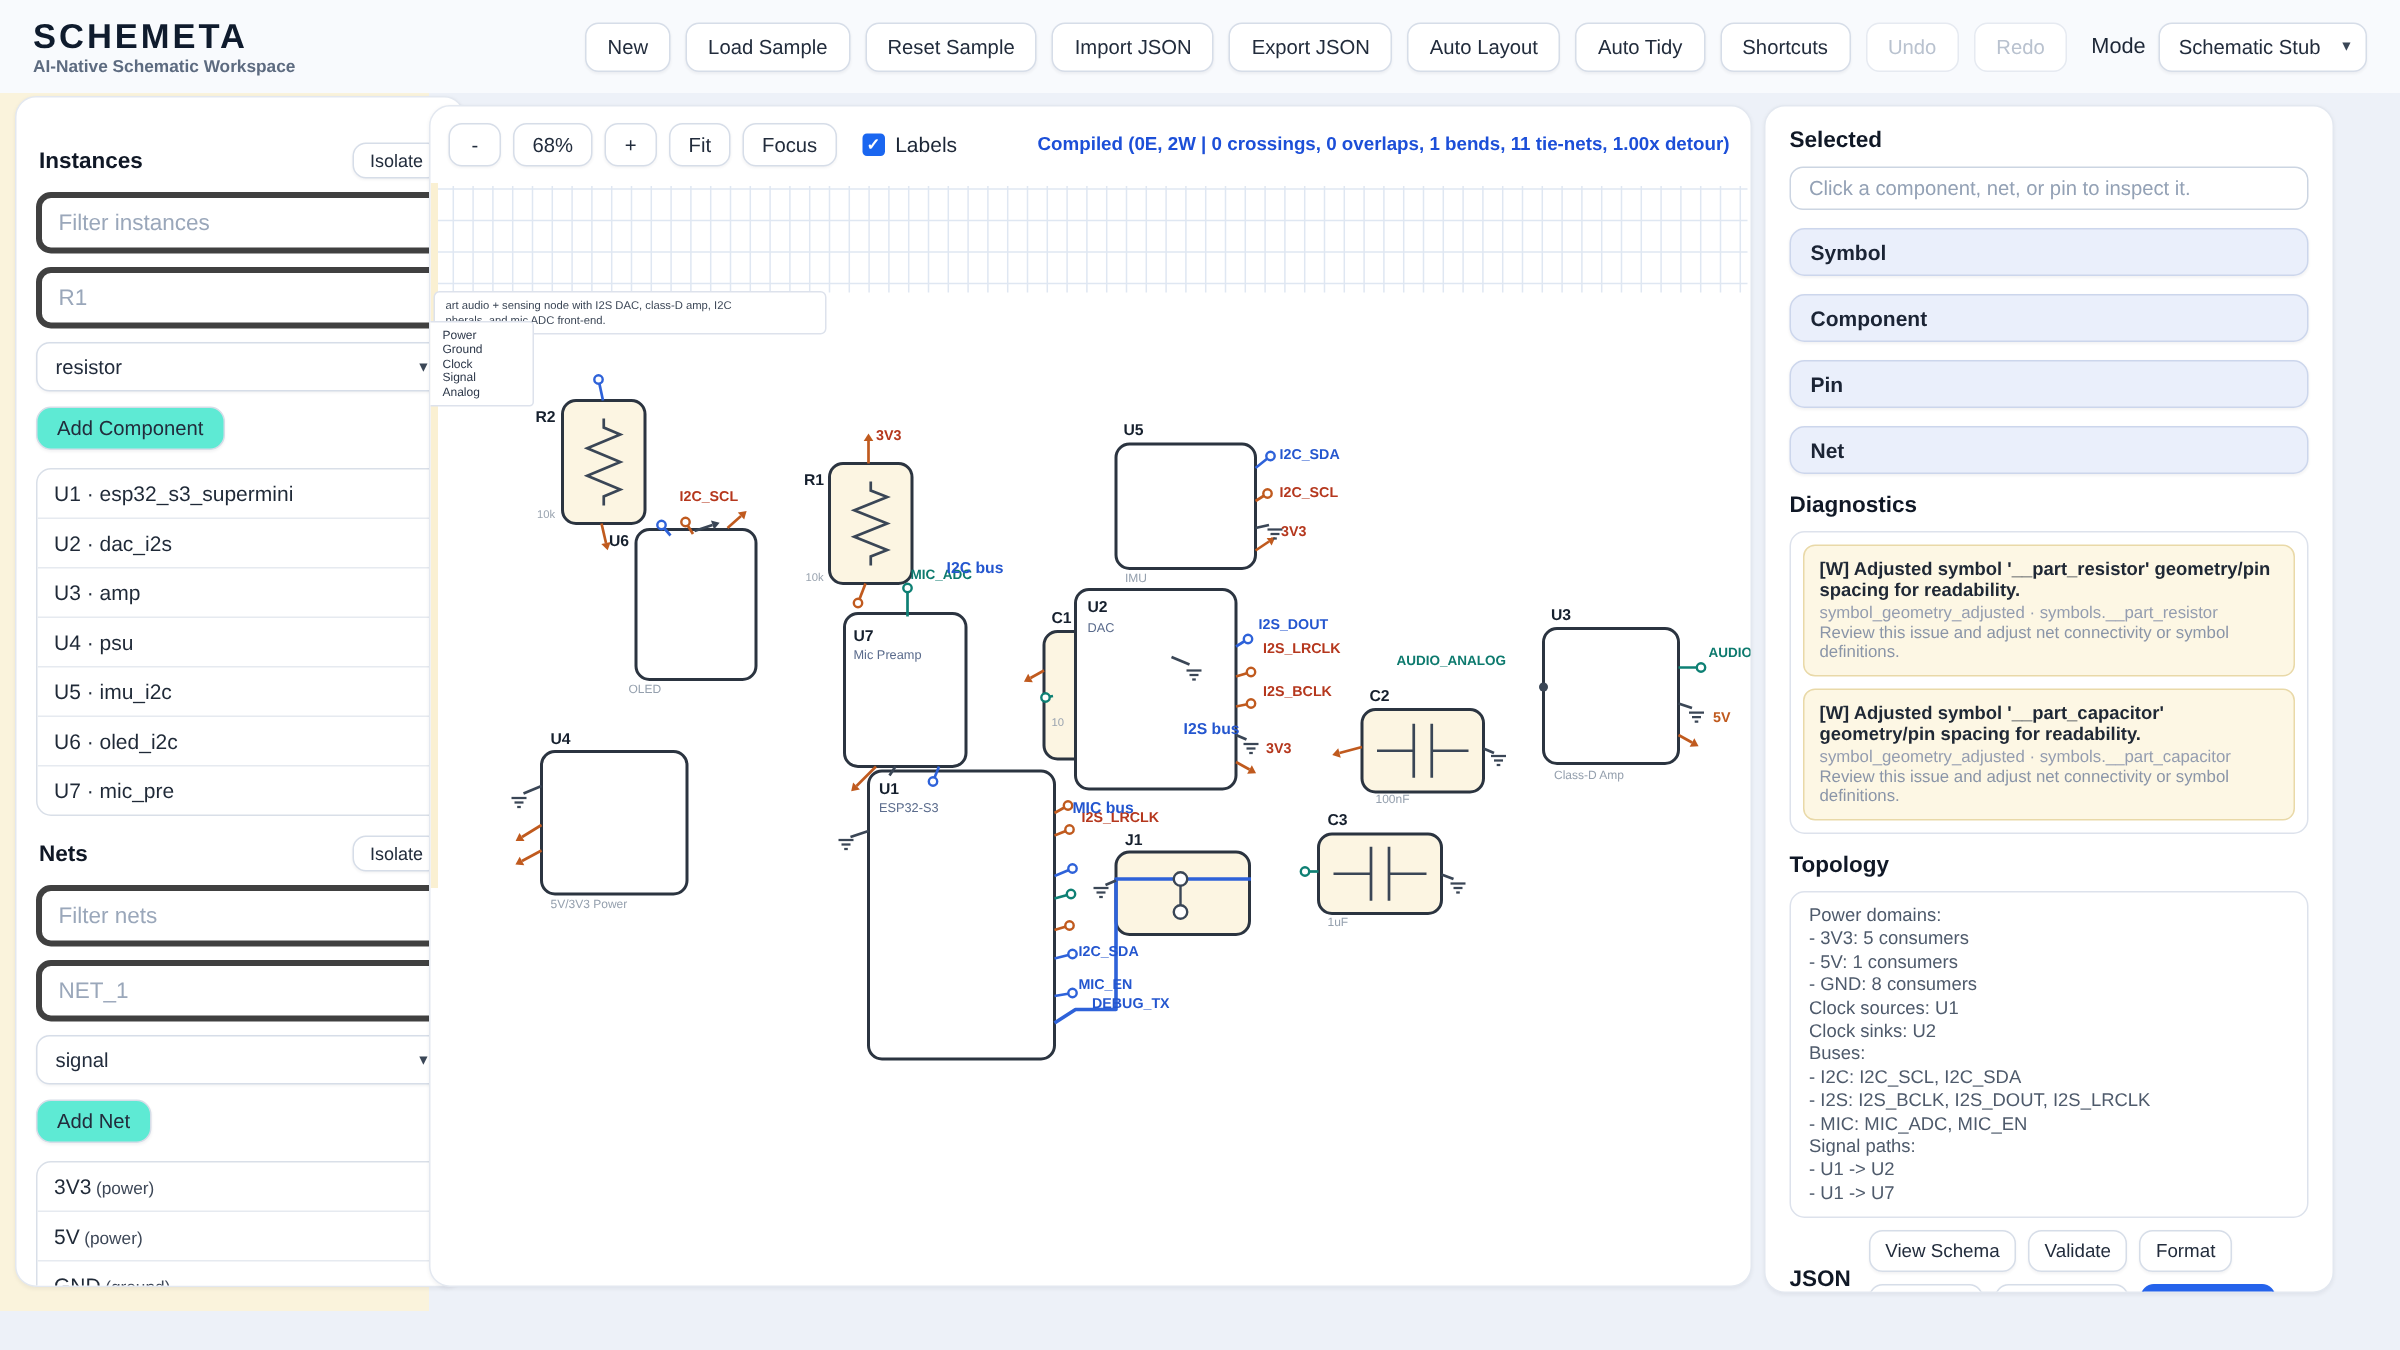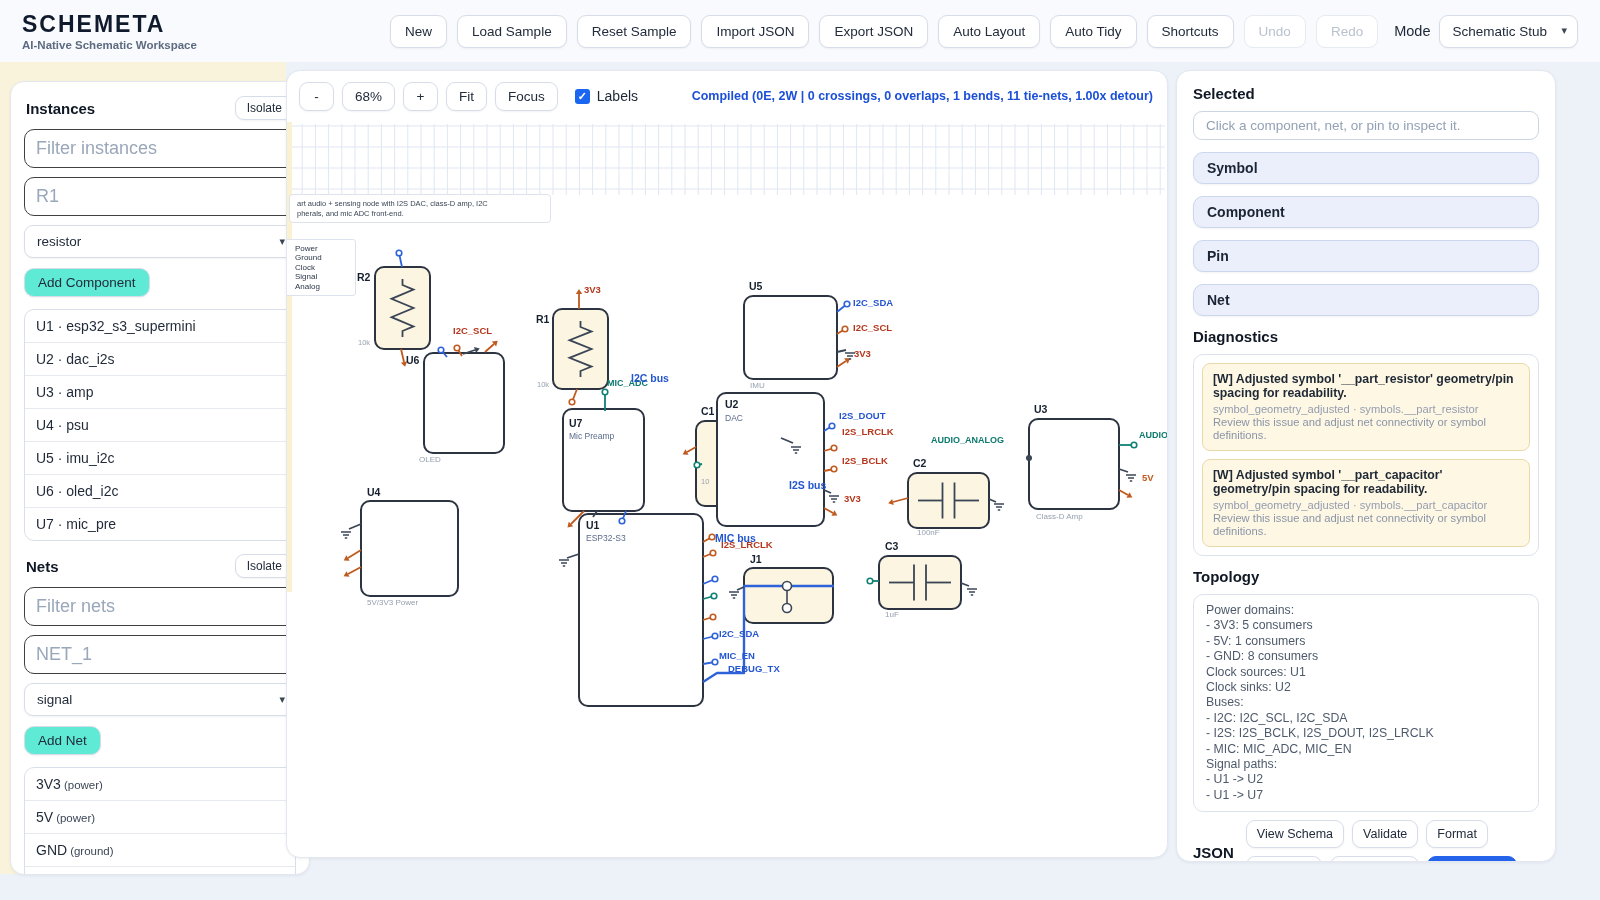--- a/index.html
+++ b/index.html
@@ -15,45 +15,45 @@
   .btn{background:#fff;border:1px solid #d6dde8;border-radius:9px;padding:8px 14px;font-size:13.5px;color:#222c3c;box-shadow:0 1px 2px rgba(16,24,40,.05);cursor:pointer;white-space:nowrap}
   .btn.disabled{color:#b9c2cf;border-color:#e6eaf1;box-shadow:none}
   .mode{display:flex;align-items:center;gap:9px;margin-left:6px}
   .mode-label{font-size:14.5px;color:#1c2636}
   .select{position:relative;background:#fff;border:1px solid #d6dde8;border-radius:9px;padding:8px 30px 8px 12px;font-size:13.5px;color:#222c3c;box-shadow:0 1px 2px rgba(16,24,40,.05);cursor:pointer;white-space:nowrap}
   .select .chev{position:absolute;right:10px;top:50%;transform:translateY(-52%);font-size:11px;color:#3a4656}
 
   .panel{position:absolute;background:#fff;border:1px solid #e3e8f0;border-radius:14px;box-shadow:0 1px 3px rgba(16,24,40,.06)}
 
   
-  #left-panel{left:10px;top:81px;width:300px;height:794px;padding:12px 13px;overflow:hidden}
+  #left-panel{left:10px;top:64px;width:300px;height:794px;padding:28px 13px;overflow:hidden}
   .sect-head{display:flex;align-items:center;justify-content:space-between;margin:2px 2px 9px}
   .sect-title{font-size:15px;font-weight:700;color:#101826}
   .pill{background:#fff;border:1px solid #d6dde8;border-radius:9px;padding:4px 11px;font-size:12px;color:#222c3c;box-shadow:0 1px 2px rgba(16,24,40,.05);cursor:pointer}
-  .input{display:block;width:100%;border:1px solid #404040;border-radius:10px;padding:8px 11px;font-size:18px;color:#2b3648;background:#fff;margin-bottom:9px;outline:none;font-family:inherit}
+  .input{display:block;width:100%;border:4px solid #404040;border-radius:10px;padding:8px 11px;font-size:15px;color:#2b3648;background:#fff;margin-bottom:9px;outline:none;font-family:inherit}
   .input::placeholder{color:#9aa7ba}
   .selectw{position:relative;margin-bottom:9px}
   .selectw .select{display:block;width:100%}
   .addbtn{display:inline-block;background:#5eead4;border:1px solid #d6dde8;border-radius:10px;padding:6px 13px;font-size:13.5px;color:#222c3c;box-shadow:0 1px 2px rgba(16,24,40,.05);margin:1px 0 12px;cursor:pointer}
   .list{border:1px solid #d9dfe8;border-radius:10px;overflow:hidden;margin-bottom:13px;background:#fff}
   .list-item{padding:8px 11px;font-size:14px;color:#1f2937;border-top:1px solid #e6eaf0;cursor:pointer}
   .list-item:first-child{border-top:none}
   .kind{font-size:11.5px;color:#3d4757;margin-left:3px}
 
   
   #canvas-panel{left:286px;top:70px;width:882px;height:788px;overflow:hidden}
   .toolbar{display:flex;align-items:center;gap:8px;padding:10px 12px;height:50px}
   .tbtn{background:#fff;border:1px solid #d6dde8;border-radius:9px;padding:6px 12px;font-size:13.5px;color:#222c3c;box-shadow:0 1px 2px rgba(16,24,40,.05);cursor:pointer}
   .tnarrow{width:35px;text-align:center;padding:6px 0}
   .labels{display:flex;align-items:center;gap:7px;margin-left:9px;font-size:14px;color:#1c2636;cursor:pointer}
   .checkbox{width:15px;height:15px;background:#1a66f0;border-radius:3px;color:#fff;font-size:11px;display:flex;align-items:center;justify-content:center;font-weight:700}
   .status{margin-left:auto;font-size:12.5px;font-weight:700;color:#1c4fd8;padding-right:2px;white-space:nowrap}
   #schsvg{position:absolute;left:0;top:50px;font-family:"Liberation Sans",sans-serif}
   .note{position:absolute;left:2px;top:123px;width:262px;background:#fff;border:1px solid #dde2ec;border-radius:4px;padding:4px 7px;font-size:7.5px;line-height:9.6px;color:#3b4656}
-  .legend{position:absolute;left:-4px;top:168px;width:73px;background:#fff;border:1px solid #dde2ec;border-radius:3px;padding:4px 0 4px 11px;font-size:8px;line-height:9.4px;color:#2b3648}
+  .legend{position:absolute;left:-4px;top:143px;width:73px;background:#fff;border:1px solid #dde2ec;border-radius:3px;padding:4px 0 4px 11px;font-size:8px;line-height:9.4px;color:#2b3648}
 
   
   #right-panel{left:1176px;top:70px;width:380px;height:792px;padding:10px 16px;overflow:hidden}
   .rp-head{font-size:15px;font-weight:700;color:#101826;margin:4px 0 9px}
   .mt{margin-top:12px}
   .inspect{border:1px solid #ccd5e2;border-radius:9px;padding:6px 12px;font-size:13.5px;color:#93a1b5;background:#fff}
   .acc{margin-top:12px;background:#eaeffb;border:1px solid #ccd6ec;border-radius:10px;padding:7px 13px;font-size:14px;font-weight:700;color:#1b2435;box-shadow:0 1px 2px rgba(16,24,40,.05);cursor:pointer}
   .diagbox{border:1px solid #dde2ec;border-radius:10px;padding:8px}
   .card{background:#fdf7e4;border:1px solid #e9d9a8;border-radius:8px;padding:8px 10px;margin-bottom:8px}
   .card:last-child{margin-bottom:0}

